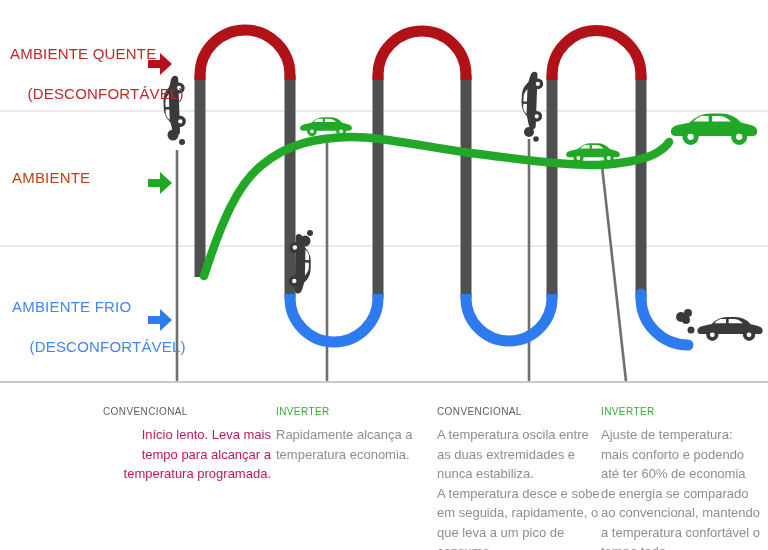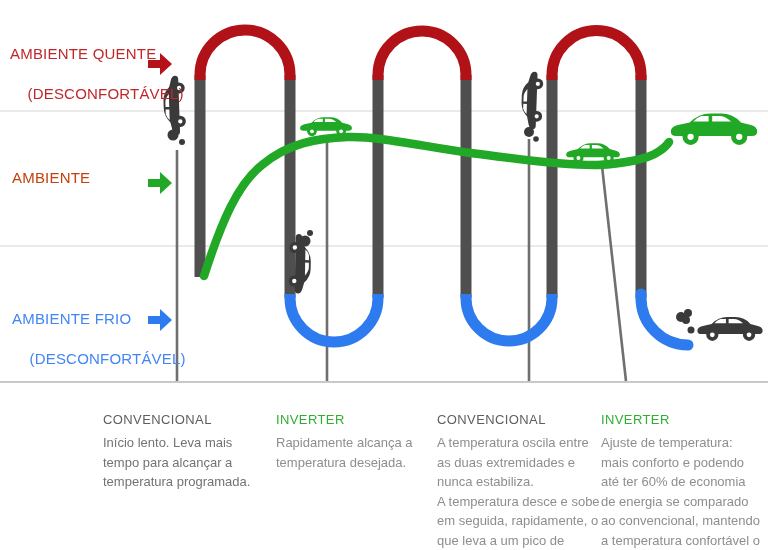--- a/index.html
+++ b/index.html
@@ -1,21 +1,21 @@
 <!DOCTYPE html>
 <html><head>
 <meta charset="utf-8">
 <style>
   html,body{margin:0;padding:0;background:#ffffff;}
   body{font-family:"Liberation Sans", sans-serif;}
   .canvas{position:relative;width:768px;height:550px;background:#ffffff;overflow:hidden;}
   .diagram-svg{position:absolute;left:0;top:0;}
   .zone-label{position:absolute;font-size:15px;line-height:20px;letter-spacing:0.2px;white-space:pre;}
   .col{position:absolute;top:398px;}
-  .col-heading{font-size:13px;line-height:20px;letter-spacing:0.4px;margin:12px 0 3px 0;}
+  .col-heading{font-size:10px;line-height:20px;letter-spacing:0.4px;margin:4px 0 3px 0;}
   .col-body{font-size:13px;line-height:19.5px;white-space:pre-line;}
 </style>
 </head>
 <body>
 
 <div class="canvas">
 
   <svg class="diagram-svg" width="768" height="550" viewBox="0 0 768 550">
     <defs>
       <symbol id="sedan" viewBox="0 0 100 44">
@@ -97,34 +97,34 @@
       <circle cx="691" cy="330" r="3.5" fill="#3a3a3a"></circle>
     </g>
   </svg>
 
   <div class="zone-label" style="left: 10px; top: 44px; color: rgb(192, 39, 43);"><span>AMBIENTE QUENTE</span><br>
     <span>(DESCONFORTÁVEL)</span></div>
 
   <div class="zone-label" style="left: 12px; top: 168px; color: #c2410c;"><span>AMBIENTE</span><br>
     </div>
 
-  <div class="zone-label" style="left: 12px; top: 297px; color: rgb(66, 133, 244); margin-top: 12px;"><span>AMBIENTE FRIO</span><br>
+  <div class="zone-label" style="left: 12px; top: 297px; color: rgb(66, 133, 244);"><span>AMBIENTE FRIO</span><br>
     <span>(DESCONFORTÁVEL)</span></div>
 
   <div class="col" style="left:103px;width:168px;">
     <div class="col-heading" style="color: rgb(94, 94, 94);">CONVENCIONAL</div>
-    <div class="col-body" style="color: #737373;">Início lento. Leva mais
+    <div class="col-body" style="color: #be185d; text-align: right;">Início lento. Leva mais
 tempo para alcançar a
 temperatura programada.</div>
   </div>
 
   <div class="col" style="left:276px;width:162px;">
     <div class="col-heading" style="color: rgb(47, 174, 51);">INVERTER</div>
     <div class="col-body" style="color: rgb(142, 142, 142);">Rapidamente alcança a
-temperatura desejada.</div>
+temperatura economia.</div>
   </div>
 
   <div class="col" style="left:437px;width:170px;">
     <div class="col-heading" style="color: rgb(94, 94, 94);">CONVENCIONAL</div>
     <div class="col-body" style="color: rgb(142, 142, 142);">A temperatura oscila entre
 as duas extremidades e
 nunca estabiliza.
 A temperatura desce e sobe
 em seguida, rapidamente, o
 que leva a um pico de

